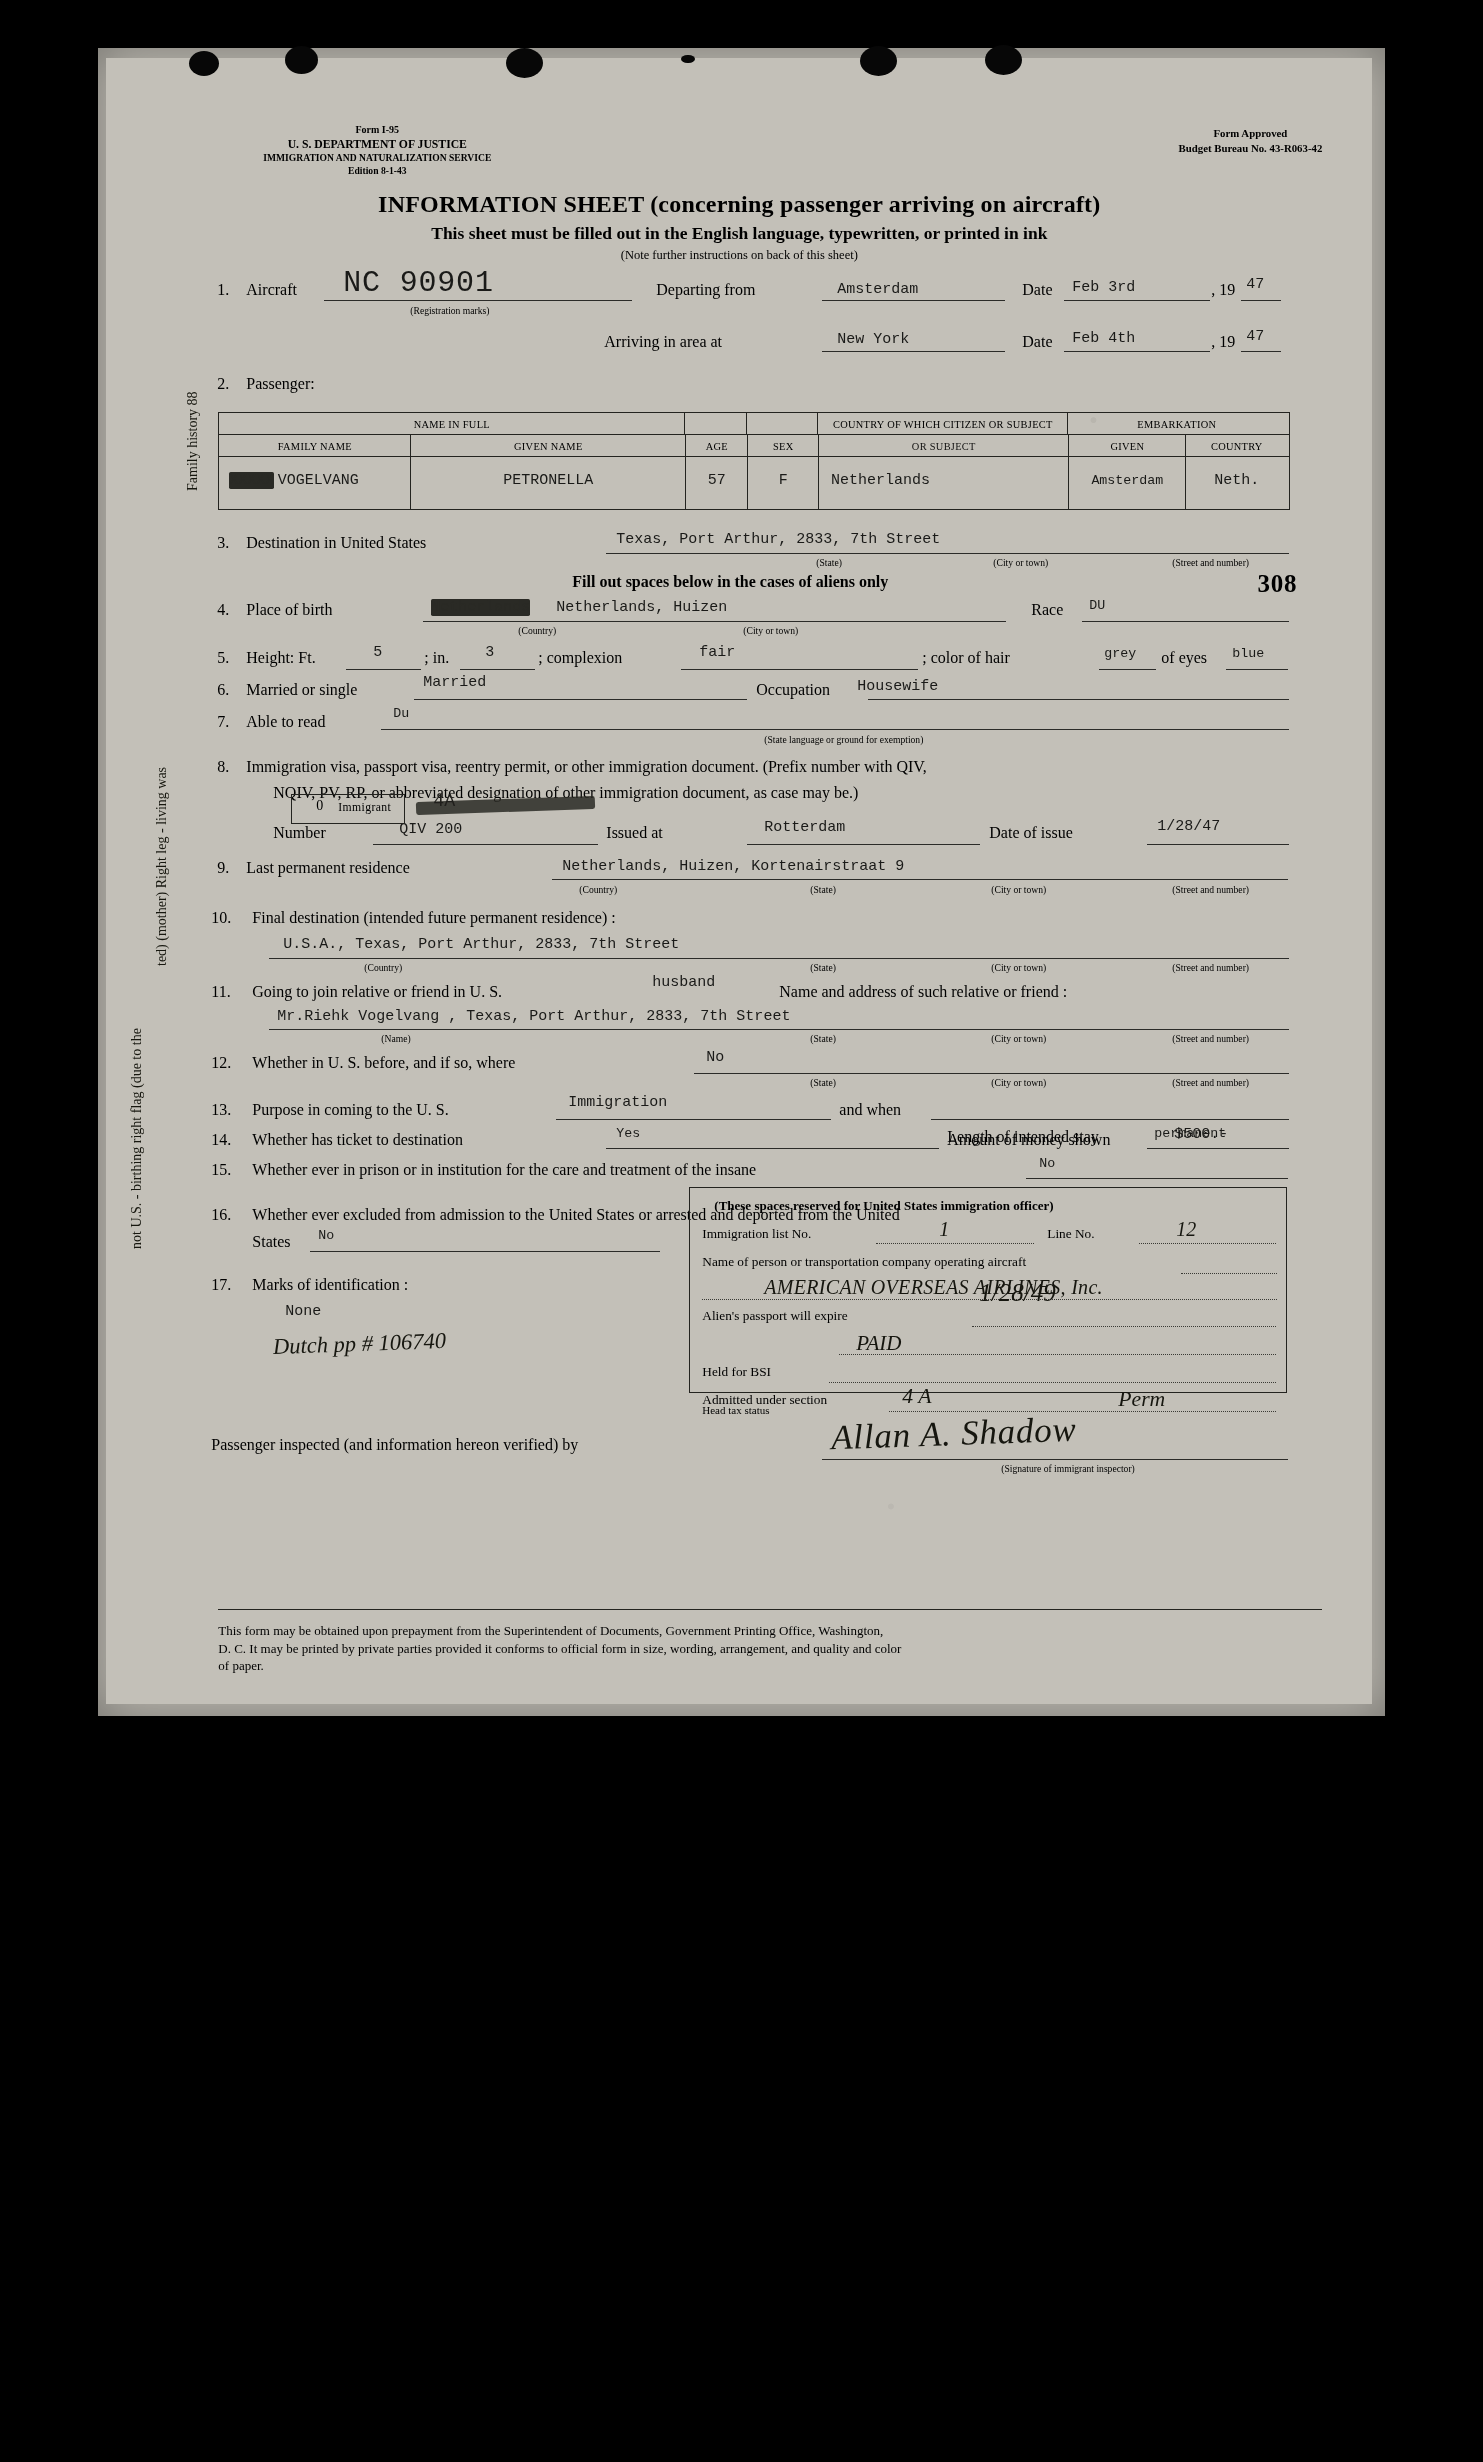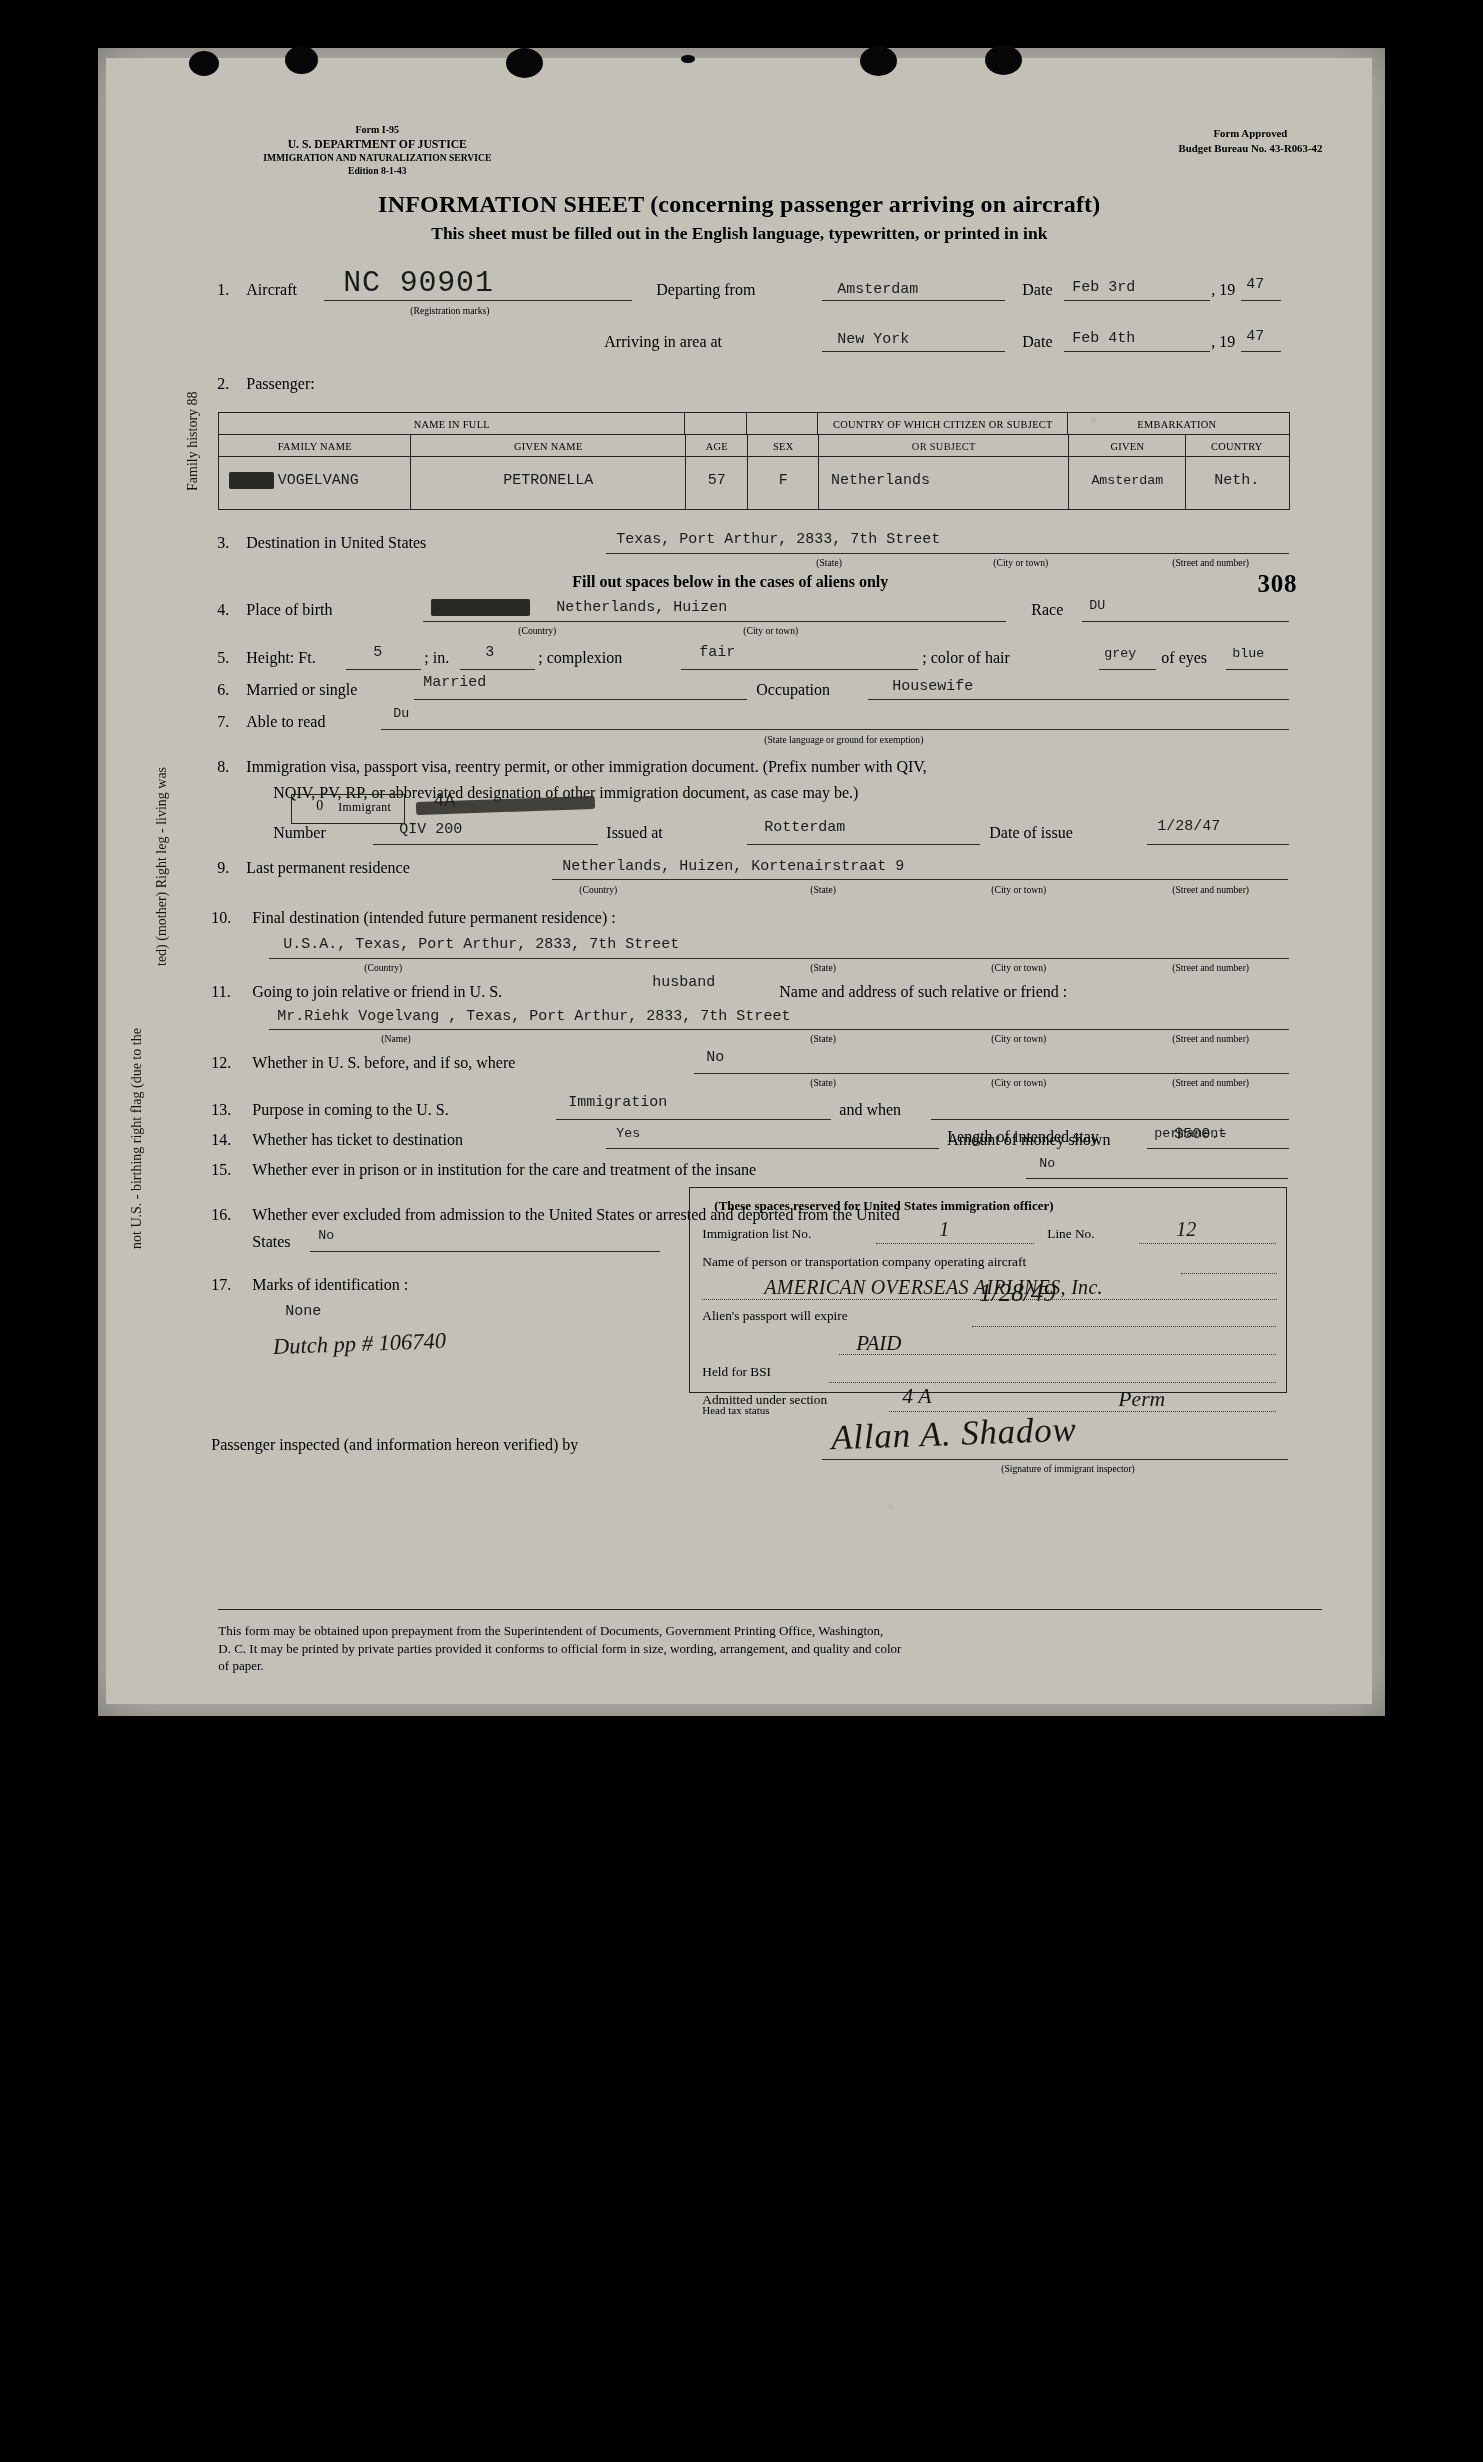--- a/index.html
+++ b/index.html
@@ -82,20 +82,21 @@
       </div>
 
       <div class="hdr-right">
         <div>Form Approved</div>
         <div>Budget Bureau No. 43-R063-42</div>
       </div>
 
       <div class="title">
         <div class="t1">INFORMATION SHEET (concerning passenger arriving on aircraft)</div>
         <div class="t2">This sheet must be filled out in the English language, typewritten, or printed in ink</div>
+        <div class="t3">(Note further instructions on back of this sheet)</div>
       </div>
 
       <div class="f lbl" style="left:111px;top:223px;">1.</div>
       <div class="f lbl" style="left:140px;top:223px;">Aircraft</div>
       <div class="tw" style="position:absolute;left:237px;top:208px;font-size:30px;letter-spacing:0.8px;">NC 90901</div>
       <div class="line" style="left:218px;top:242px;width:308px;"></div>
       <div class="f tiny" style="left:304px;top:247px;">(Registration marks)</div>
 
       <div class="f lbl" style="left:550px;top:223px;">Departing from</div>
       <div class="tw" style="position:absolute;left:731px;top:223px;">Amsterdam</div>
@@ -188,21 +189,21 @@
       <div class="line" style="left:993px;top:611px;width:57px;"></div>
       <div class="f lbl" style="left:1055px;top:591px;">of eyes</div>
       <div class="tw" style="position:absolute;left:1126px;top:588px;font-size:13.3px;">blue</div>
       <div class="line" style="left:1120px;top:611px;width:62px;"></div>
 
       <div class="f lbl" style="left:111px;top:623px;">6.</div>
       <div class="f lbl" style="left:140px;top:623px;">Married or single</div>
       <div class="tw" style="position:absolute;left:317px;top:616px;">Married</div>
       <div class="line" style="left:308px;top:641px;width:333px;"></div>
       <div class="f lbl" style="left:650px;top:623px;">Occupation</div>
-      <div class="tw" style="position:absolute;left:786px;top:620px;">Housewife</div>
+      <div class="tw" style="position:absolute;left:751px;top:620px;">Housewife</div>
       <div class="line" style="left:762px;top:641px;width:421px;"></div>
 
       <div class="f lbl" style="left:111px;top:655px;">7.</div>
       <div class="f lbl" style="left:140px;top:655px;">Able to read</div>
       <div class="tw" style="position:absolute;left:287px;top:648px;font-size:13.3px;">Du</div>
       <div class="line" style="left:275px;top:671px;width:908px;"></div>
       <div class="f tiny" style="left:658px;top:676px;">(State language or ground for exemption)</div>
 
       <div class="f lbl" style="left:111px;top:700px;">8.</div>
       <div class="f lbl" style="left:140px;top:700px;">Immigration visa, passport visa, reentry permit, or other immigration document.  (Prefix number with QIV,</div>

